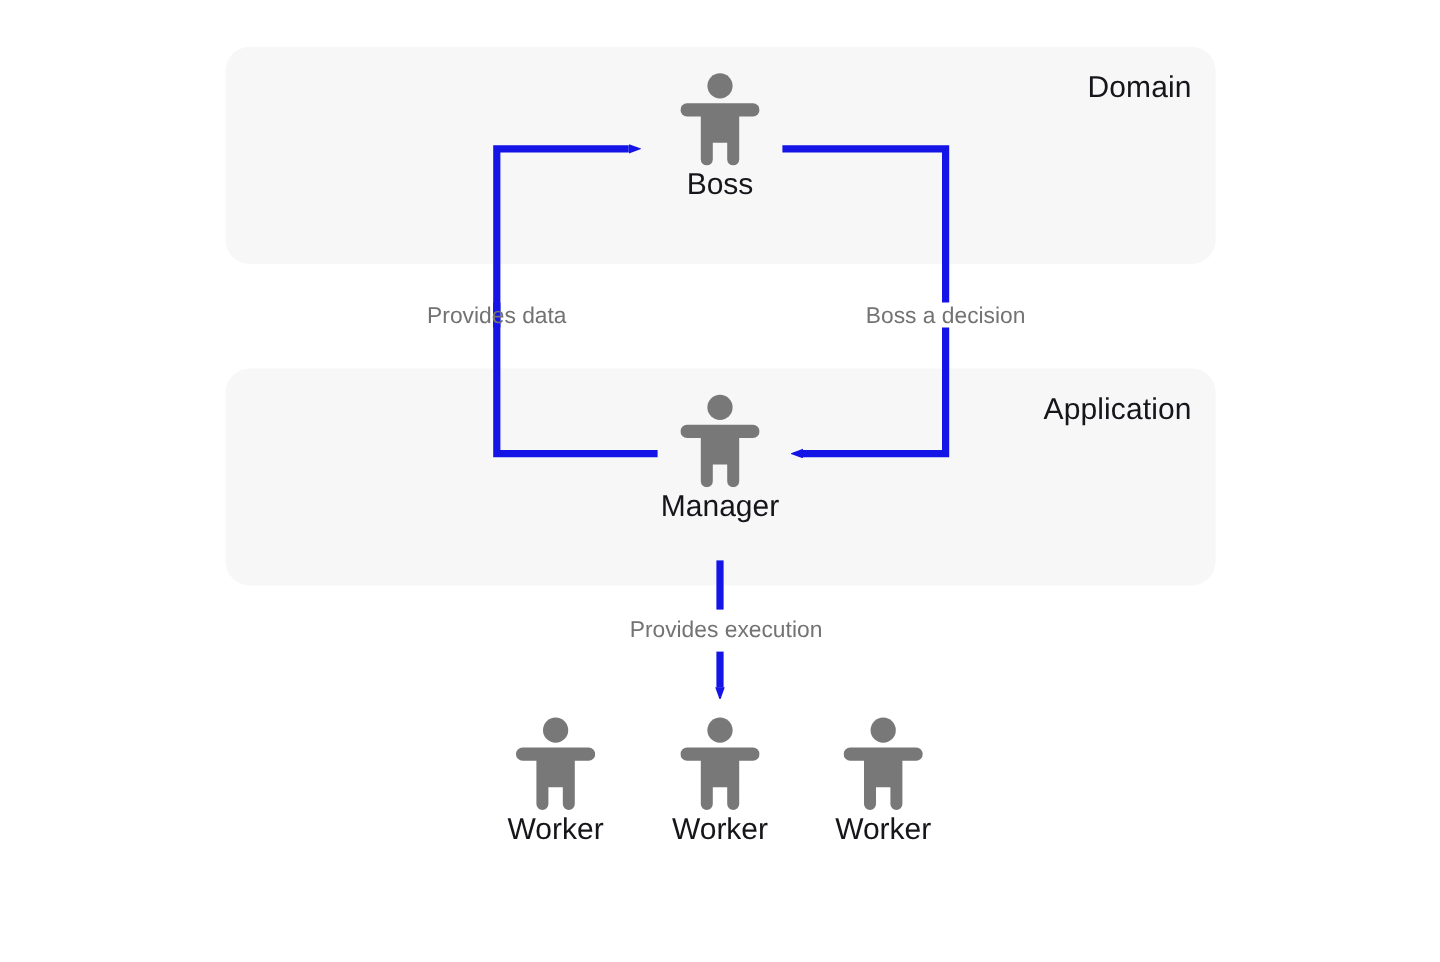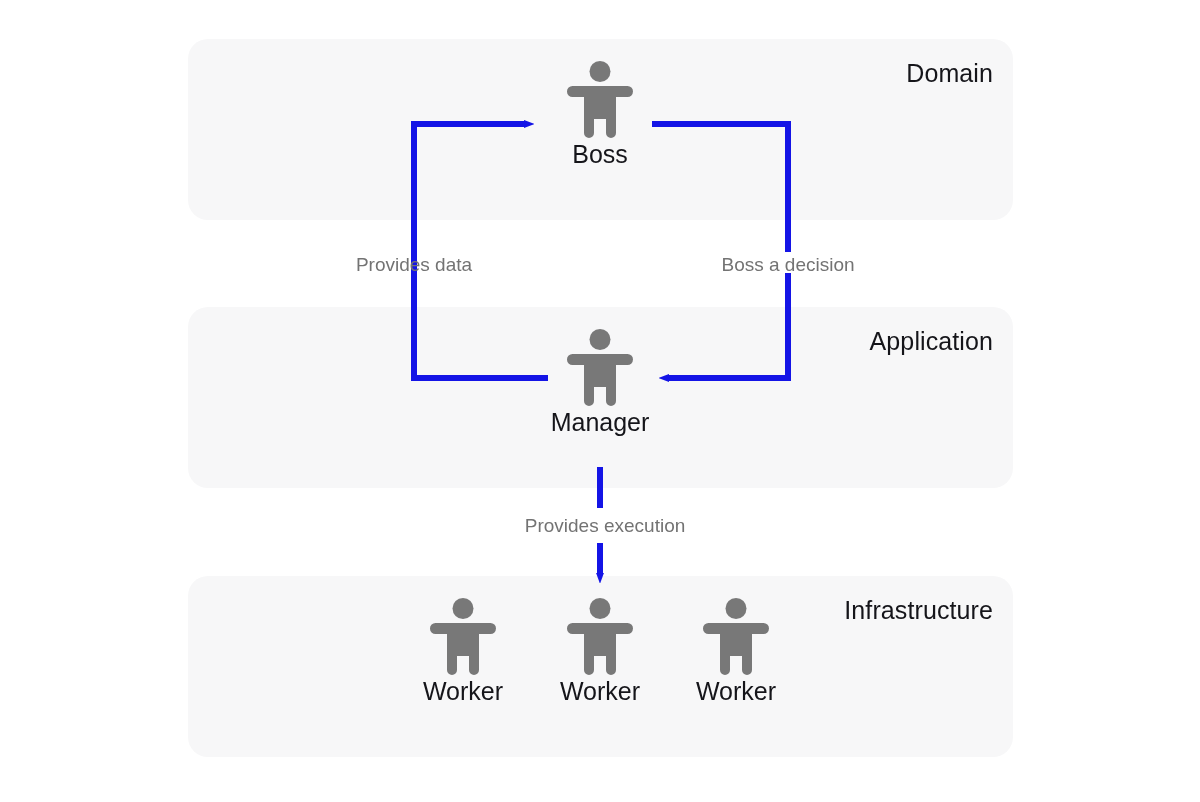--- a/index.html
+++ b/index.html
@@ -84,23 +84,20 @@
 <div id="stage">
 
   <div class="layer-panel" style="left:188px; top:39px; width:825px; height:181px;">
     <div class="layer-title" style="top:22px;">Domain</div>
   </div>
 
   <div class="layer-panel" style="left:188px; top:307px; width:825px; height:181px;">
     <div class="layer-title" style="top:22px;">Application</div>
   </div>
 
-  <div class="layer-panel" style="left:188px; top:576px; width:825px; height:181px;">
-    <div class="layer-title" style="top:22px;">Infrastructure</div>
-  </div>
 
   <svg id="connectors" viewBox="0 0 1200 802" xmlns="http://www.w3.org/2000/svg">
     <defs>
       <marker id="arrow-right" markerWidth="10" markerHeight="10" refX="0.2" refY="4" orient="auto" markerUnits="userSpaceOnUse">
         <path d="M0,0 L11,4 L0,8 Z" fill="#1414e6"></path>
       </marker>
       <marker id="arrow-left" markerWidth="10" markerHeight="10" refX="0.2" refY="4" orient="auto" markerUnits="userSpaceOnUse">
         <path d="M0,0 L11,4 L0,8 Z" fill="#1414e6"></path>
       </marker>
       <marker id="arrow-down" markerWidth="10" markerHeight="10" refX="0.2" refY="4" orient="auto" markerUnits="userSpaceOnUse">

